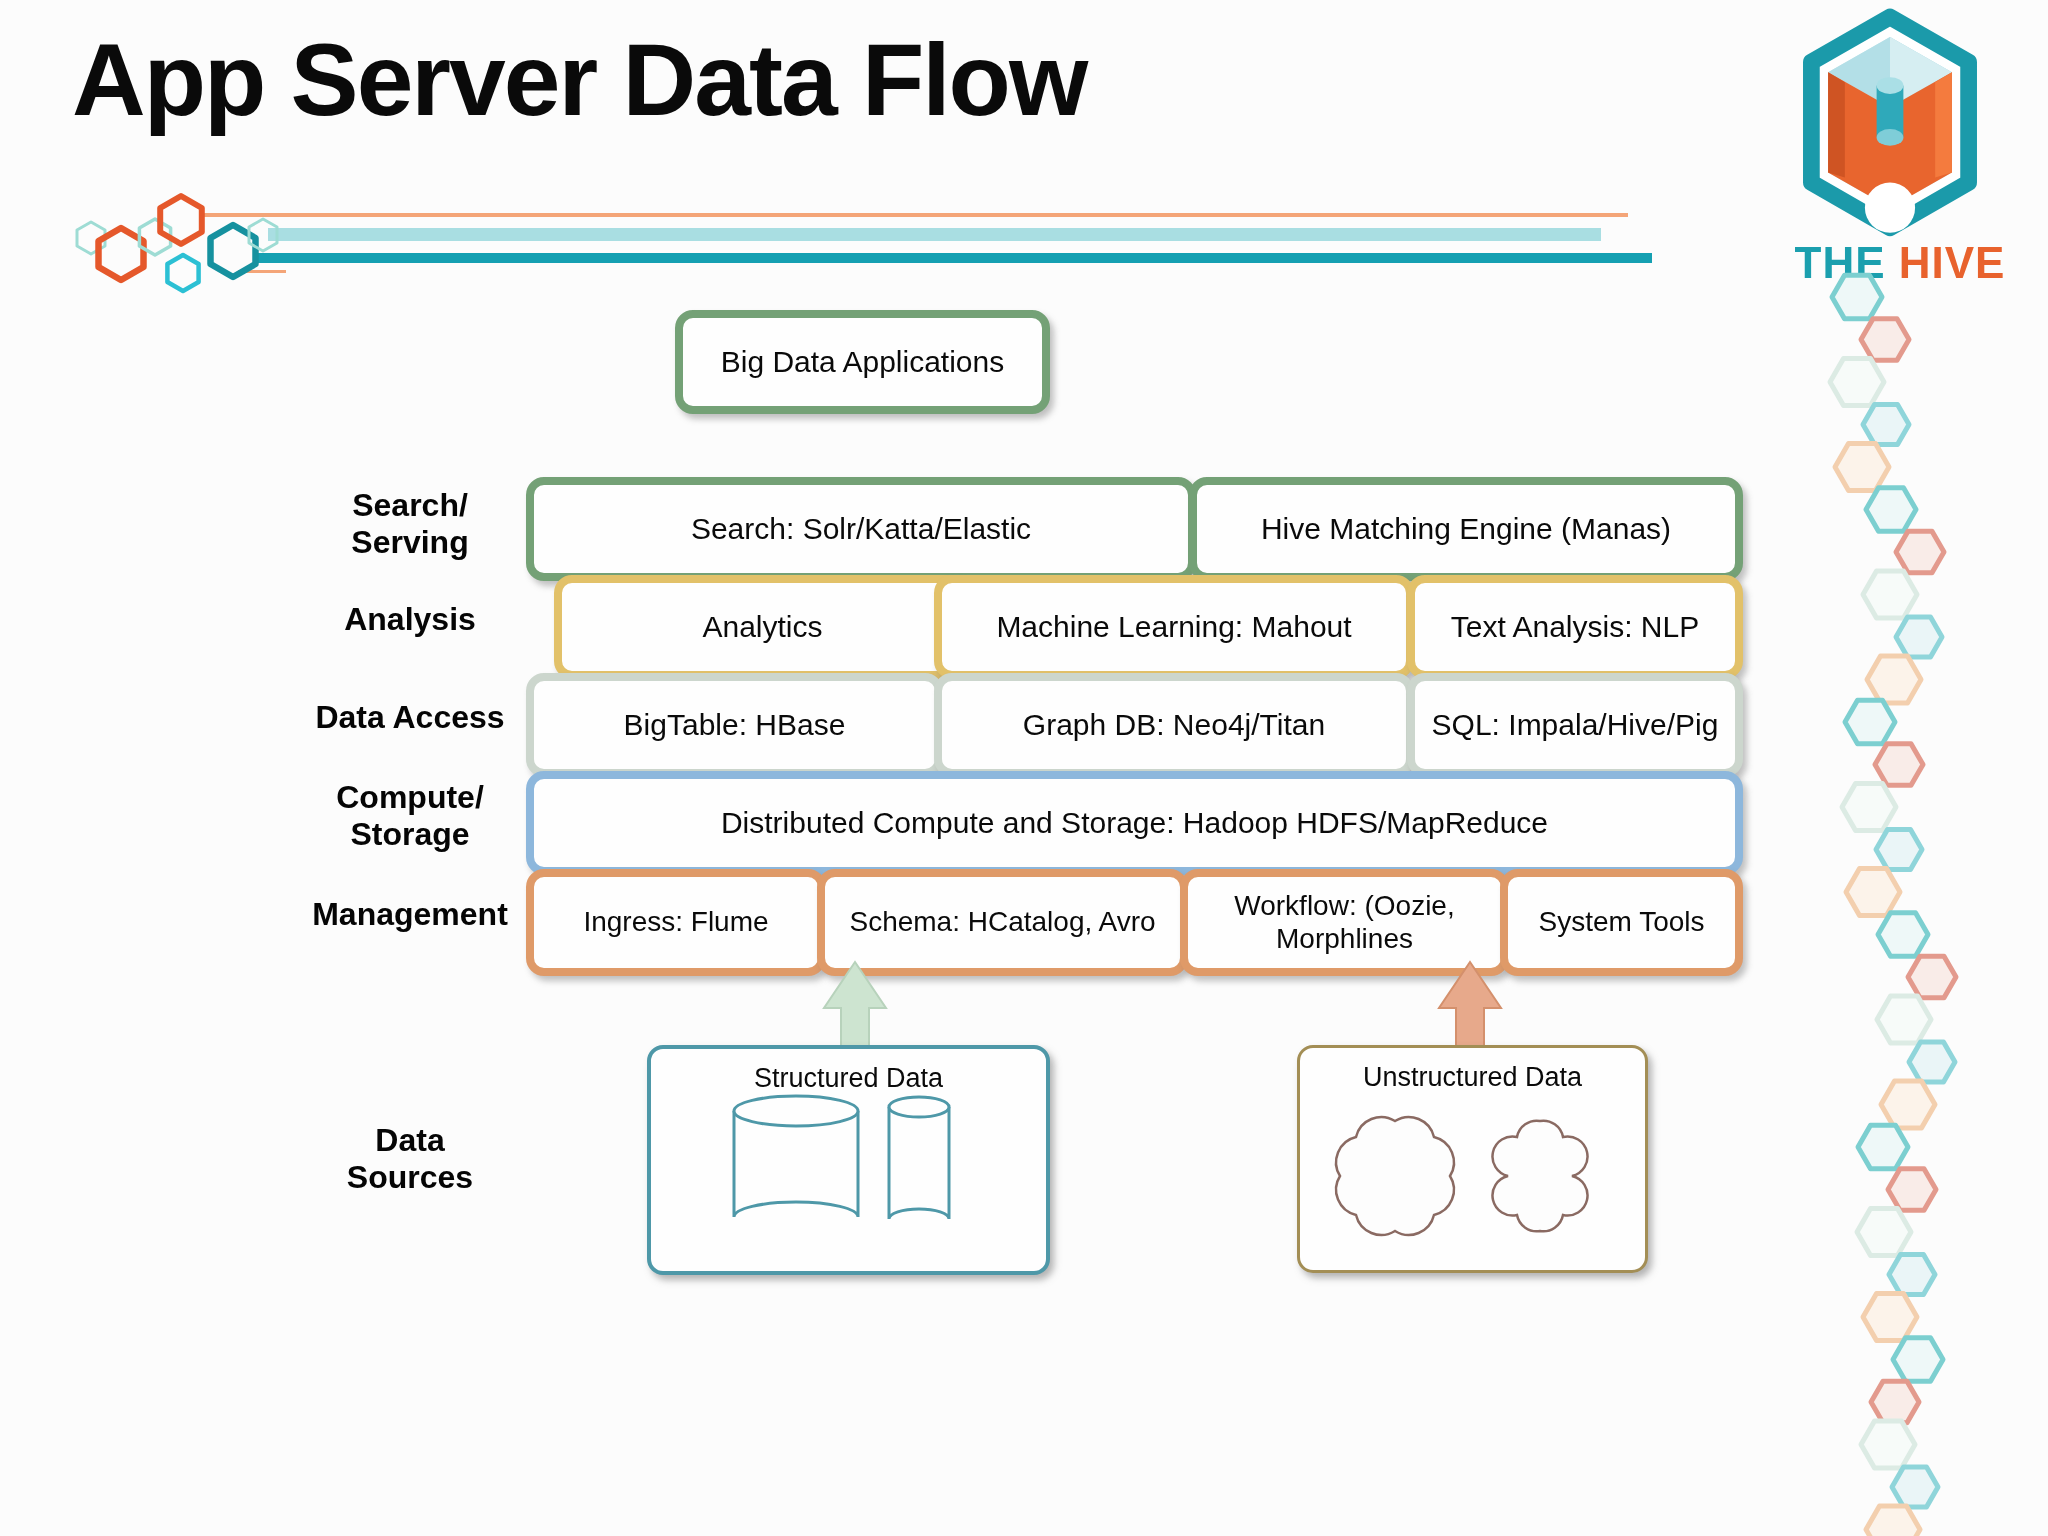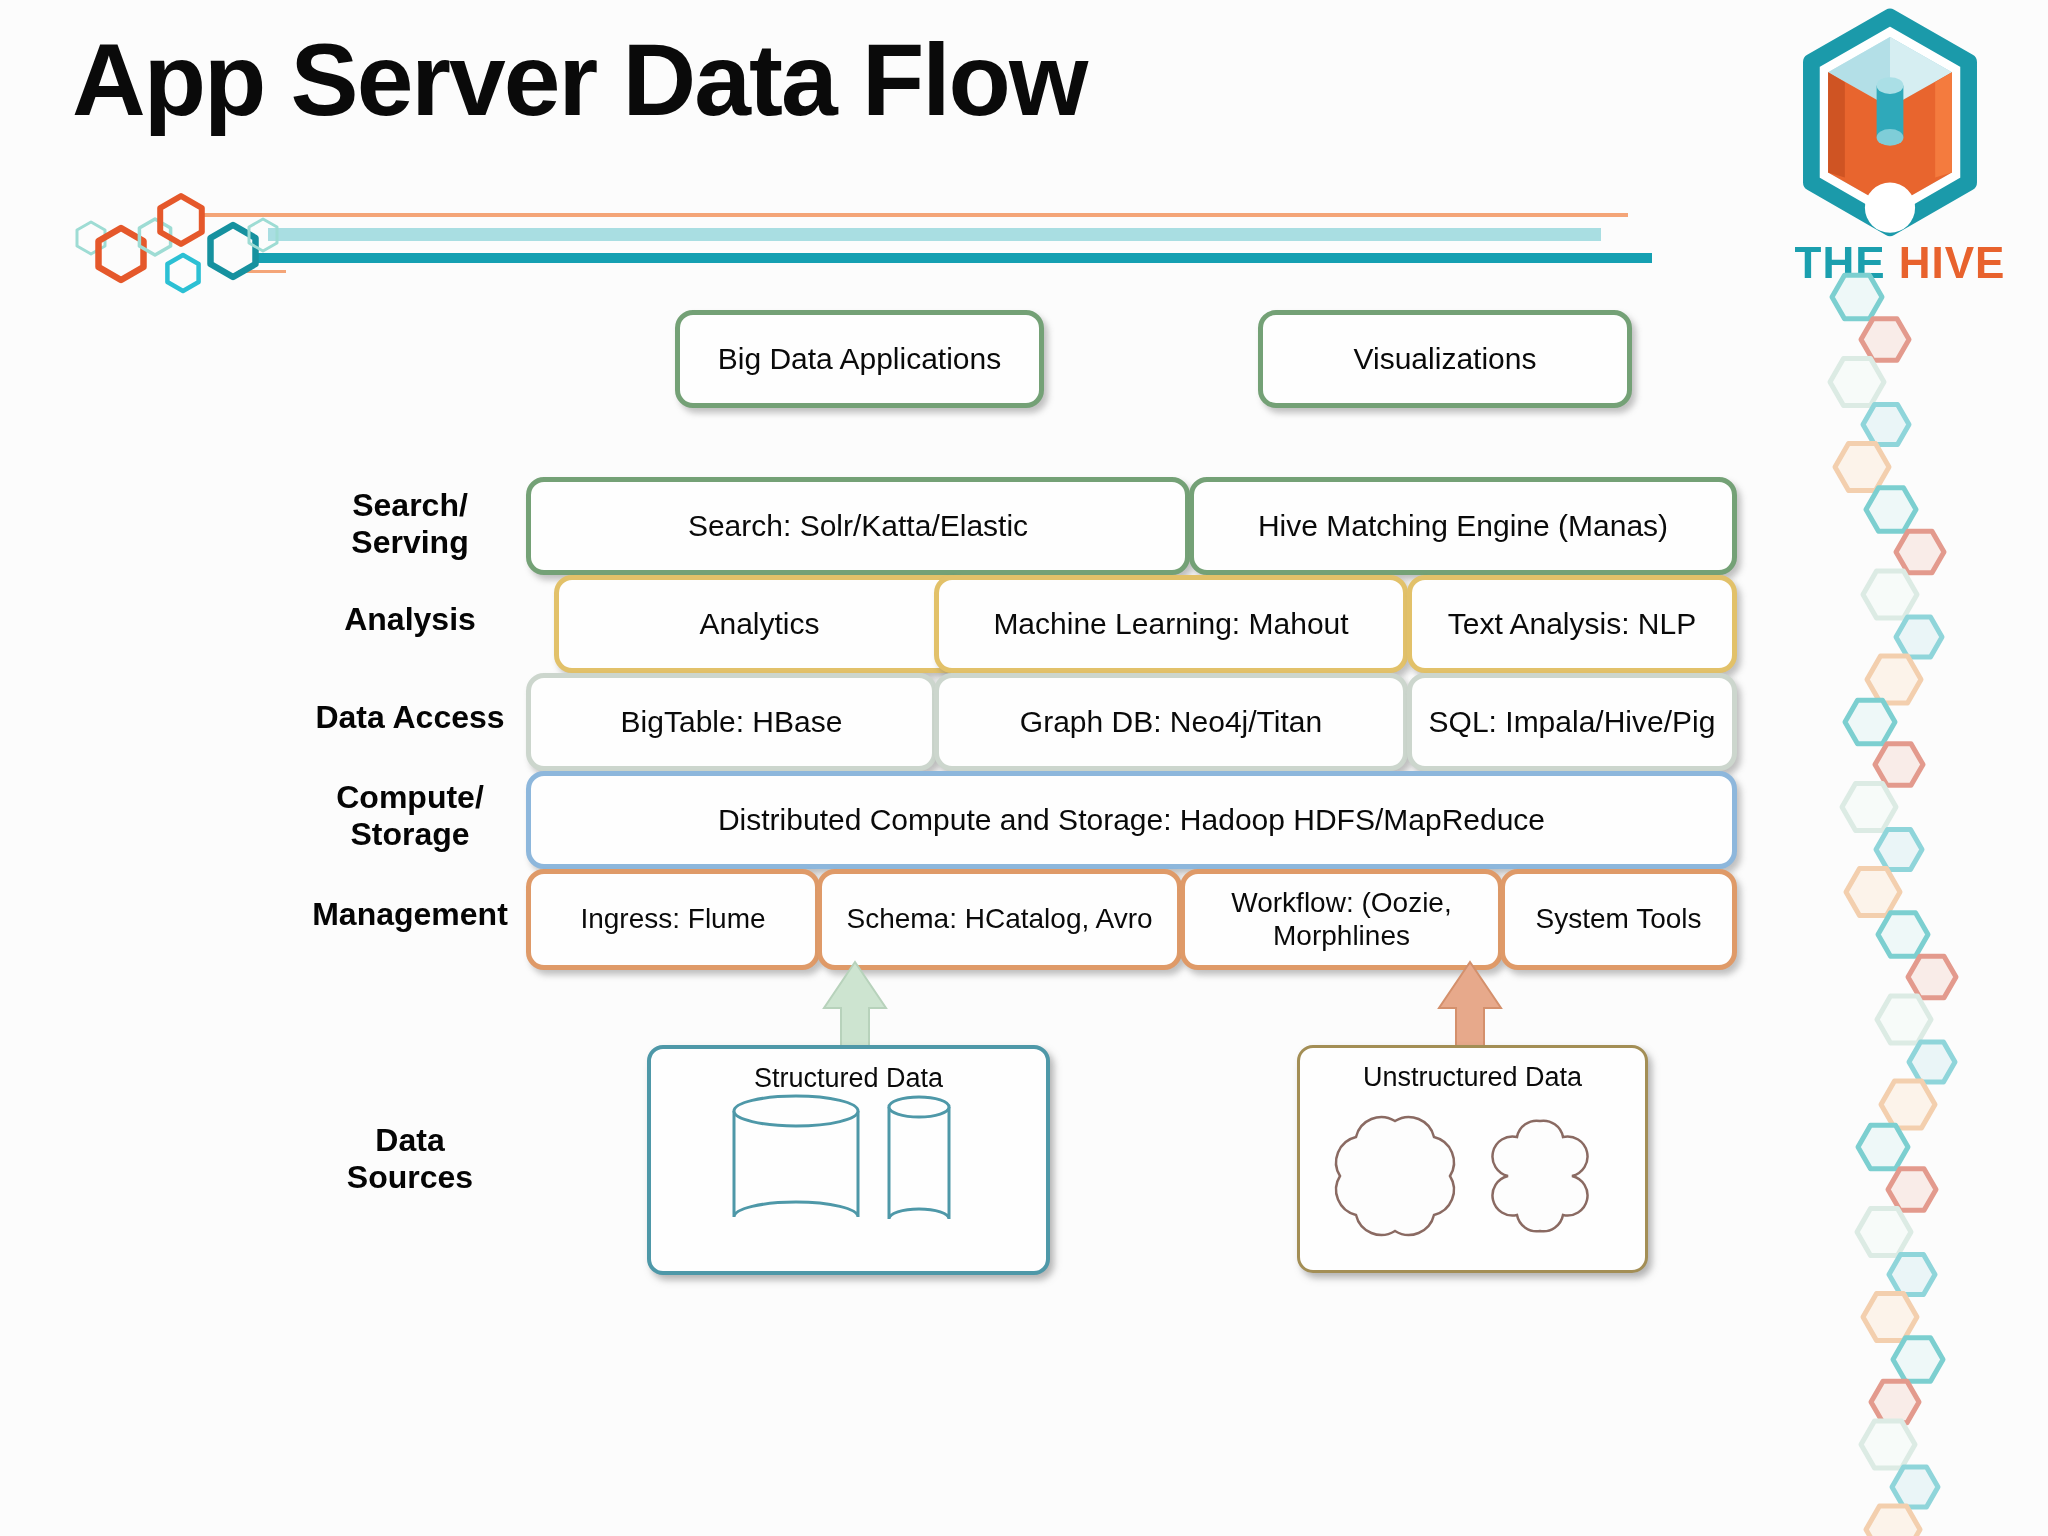--- a/index.html
+++ b/index.html
@@ -2,21 +2,21 @@
 <html style="--title-color: #0a0a0a; --green-border: #74a176; --gold-border: #e2c169; --pale-border: #ccd6cd; --blue-border: #8db7dc; --orange-border: #df9a68; --teal-border: #4e98a8; --tan-border: #a38e55; --cloud-stroke: #8a6a62; --cylinder-stroke: #4e98a8; --arrow-green: #cde4d0; --arrow-orange: #e7a98b; --brand-teal: #1b9fae; --brand-orange: #e8622d; --line-orange: #f4a578; --line-teal-light: #a9dee2; --line-teal-dark: #15a0b2;"><head>
 <meta charset="utf-8">
 <style>
   html,body{margin:0;padding:0;background:#ffffff;}
   #slide{position:relative;width:2048px;height:1536px;background:#fcfcfc;overflow:hidden;
          font-family:"Liberation Sans","DejaVu Sans",sans-serif;color:#0a0a0a;}
   .abs{position:absolute;}
   #title{position:absolute;left:72px;top:22px;font-size:102px;font-weight:900;
          letter-spacing:-2px;color:var(--title-color);white-space:nowrap;}
   
-  .lbox{position:absolute;background:#fefefe;border:5px solid #a21caf;border-radius:18px;
+  .lbox{position:absolute;background:#fefefe;border:8px solid #a21caf;border-radius:18px;
         display:flex;align-items:center;justify-content:center;text-align:center;
         font-size:30px;line-height:1.15;white-space:pre-line;
         box-shadow:4px 5px 6px rgba(120,120,120,.45);}
   .b-green {border-color:var(--green-border);}
   .b-gold  {border-color:var(--gold-border);}
   .b-pale  {border-color:var(--pale-border);}
   .b-blue  {border-color:var(--blue-border);}
   .b-orange{border-color:var(--orange-border);}
   .small-t {font-size:28px;}
   .rlabel{position:absolute;left:300px;width:220px;text-align:center;font-weight:bold;
@@ -106,21 +106,20 @@
       <polygon points="1889,1274.5 1900.5,1254.582 1923.5,1254.582 1935,1274.5 1923.5,1294.418 1900.5,1294.418" fill="#eaf5f7" stroke="#8fd5da" stroke-width="5" stroke-linejoin="round"></polygon>
       <polygon points="1863,1317 1876.5,1293.618 1903.5,1293.618 1917,1317 1903.5,1340.382 1876.5,1340.382" fill="#fcf3ea" stroke="#f3cfae" stroke-width="5" stroke-linejoin="round"></polygon>
       <polygon points="1893,1359.5 1905.5,1337.85 1930.5,1337.85 1943,1359.5 1930.5,1381.15 1905.5,1381.15" fill="#eef8f8" stroke="#7ccfd0" stroke-width="5" stroke-linejoin="round"></polygon>
       <polygon points="1871,1402 1883,1381.216 1907,1381.216 1919,1402 1907,1422.784 1883,1422.784" fill="#f9ece8" stroke="#e39a8d" stroke-width="5" stroke-linejoin="round"></polygon>
       <polygon points="1861,1444.5 1874.5,1421.118 1901.5,1421.118 1915,1444.5 1901.5,1467.882 1874.5,1467.882" fill="#f7fbf9" stroke="#dcebe4" stroke-width="5" stroke-linejoin="round"></polygon>
       <polygon points="1892,1487 1903.5,1467.082 1926.5,1467.082 1938,1487 1926.5,1506.918 1903.5,1506.918" fill="#eaf5f7" stroke="#8fd5da" stroke-width="5" stroke-linejoin="round"></polygon>
       <polygon points="1866,1529.5 1879.5,1506.118 1906.5,1506.118 1920,1529.5 1906.5,1552.882 1879.5,1552.882" fill="#fcf3ea" stroke="#f3cfae" stroke-width="5" stroke-linejoin="round"></polygon>
     </svg>
 
   <div class="lbox b-green" style="left:675px;top:310px;width:359px;height:88px;">Big Data Applications</div>
-  <div class="lbox b-green" style="left:1258px;top:310px;width:364px;height:88px;">Visualizations</div>
 
   <div class="rlabel" style="top:487px;">Search/
 Serving</div>
   <div class="rlabel" style="top:601px;">Analysis</div>
   <div class="rlabel" style="top:699px;">Data Access</div>
   <div class="rlabel" style="top:779px;">Compute/
 Storage</div>
   <div class="rlabel" style="top:896px;">Management</div>
   <div class="rlabel" style="top:1122px;">Data
 Sources</div>

